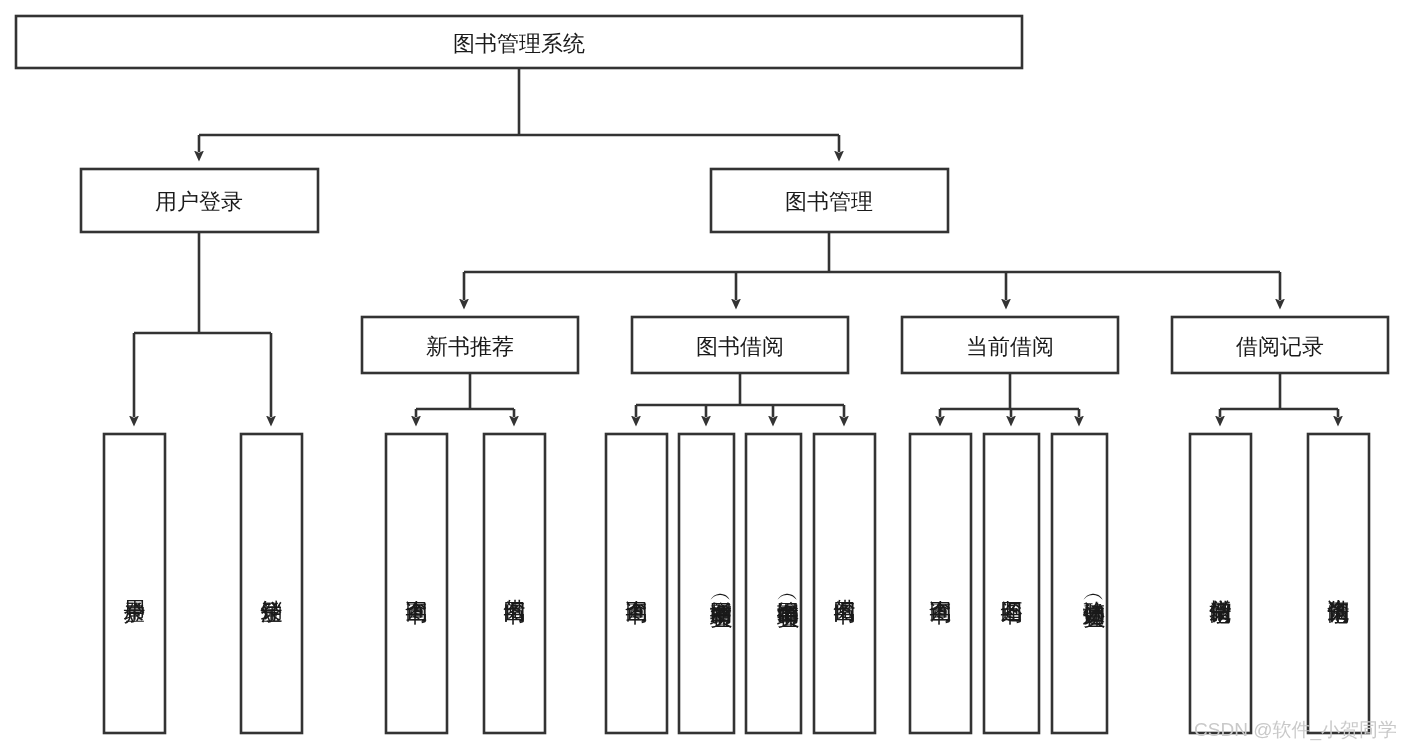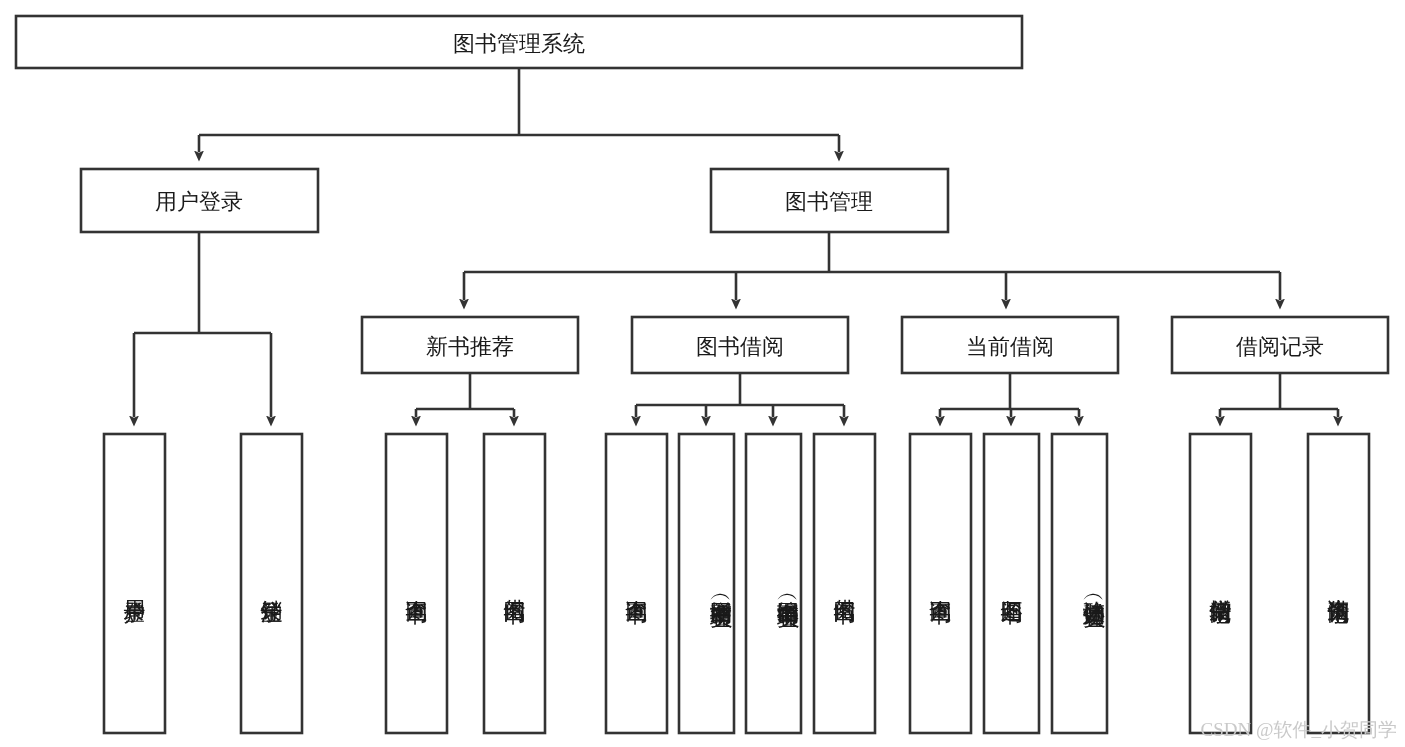--- a/index.html
+++ b/index.html
@@ -70,21 +70,21 @@
     white-space: nowrap;
     pointer-events: none;
   }
   .leaf-label.center {
     align-items: center;
   }
   .watermark {
     position: absolute;
     right: 8px;
     bottom: 4px;
-    font-family: Liberation Serif, serif;
+    font-family: Liberation Sans, sans-serif;
     font-size: 19px;
     color: #c9c9c9;
     white-space: nowrap;
   }
 </style>
 </head>
 <body>
 
 <div id="diagram-root">
 

